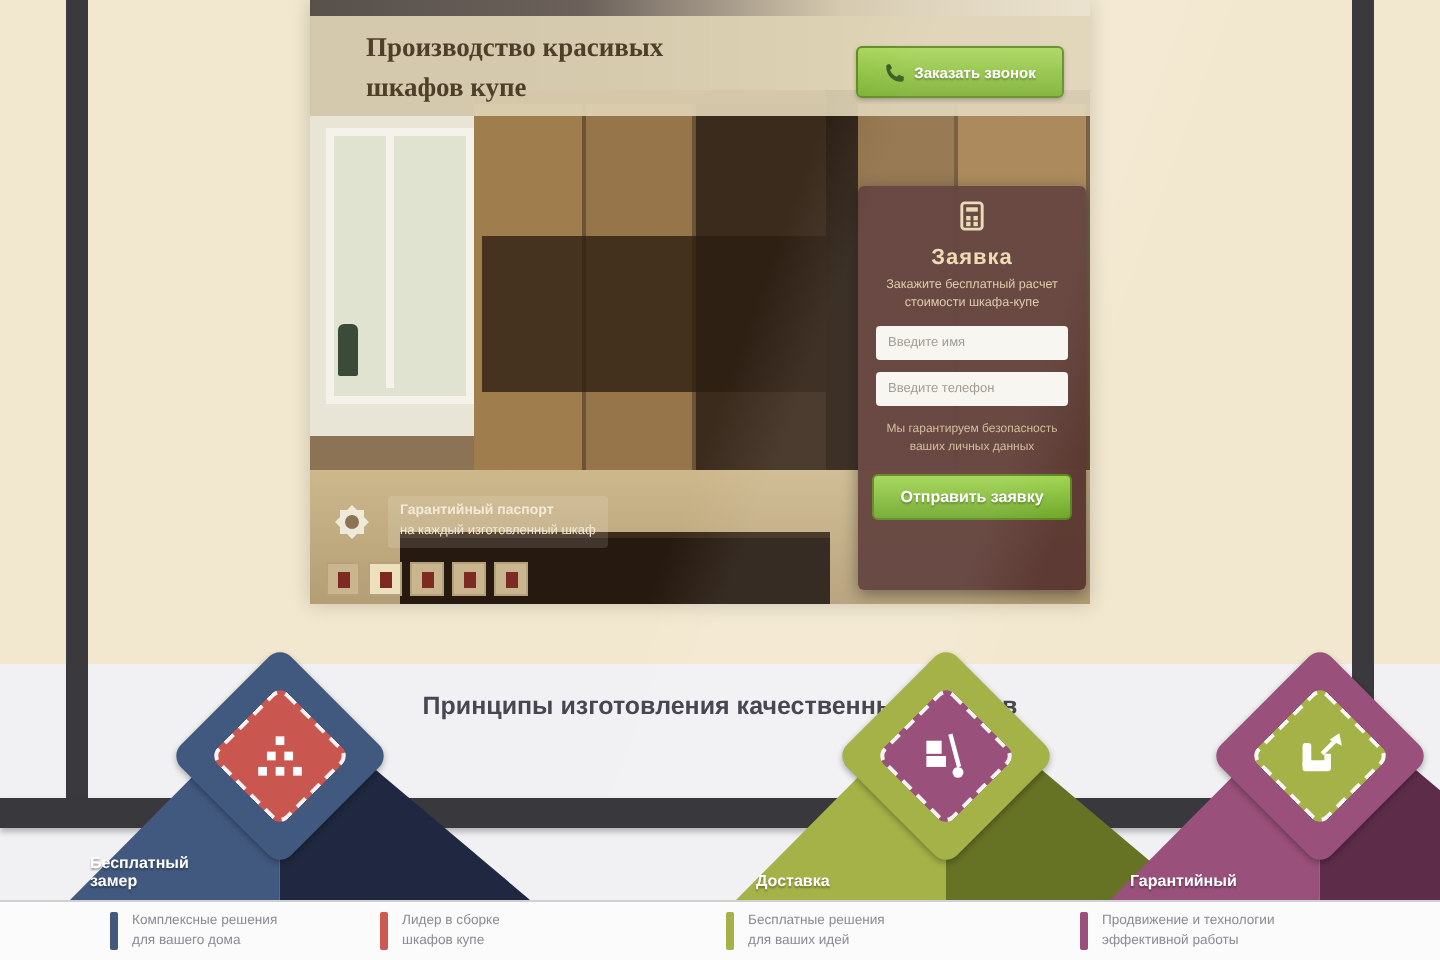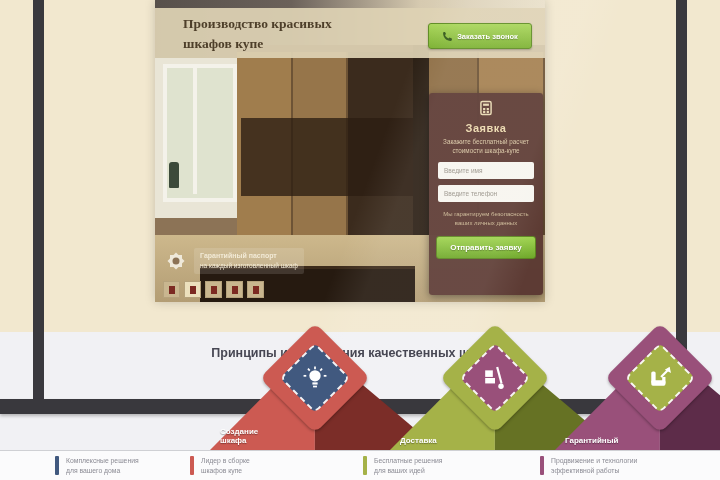--- a/index.html
+++ b/index.html
@@ -81,21 +81,21 @@
   .rib{position:absolute;left:0;top:0;width:230px;height:132px;}
   .rib-main{clip-path:polygon(45.6% 20%,45.6% 100%,0% 100%);}
   .rib-shade{clip-path:polygon(45.6% 20%,100% 100%,45.6% 100%);}
   .diamond{position:absolute;left:66px;top:21px;width:78px;height:78px;transform:rotate(45deg);
            border-radius:8px;box-shadow:1px 1px 3px rgba(0,0,0,.3);}
   .inner-d{position:absolute;left:14px;top:14px;width:46px;height:46px;border:2px dashed rgba(255,255,255,.92);
            border-radius:6px;display:flex;align-items:center;justify-content:center;}
   .inner-d svg{transform:rotate(-45deg);}
   .step-label{position:absolute;left:10px;bottom:4px;font-size:8px;font-weight:bold;color:#fff;
               line-height:1.2;text-shadow:0 1px 1px rgba(0,0,0,.35);}
-  .s1{left:35px;} .s2{left:210px;} .s3{left:390px;text-align:right;} .s4{left:555px;}
+  .s1{left:35px;} .s2{left:210px;} .s3{left:368px;text-align:right;} .s4{left:555px;}
 
   
   .feature{top:456px;width:160px;height:22px;display:flex;gap:7px;z-index:6;}
   .f1{left:55px;} .f2{left:190px;} .f3{left:363px;} .f4{left:540px;}
   .f-bar{width:4px;height:19px;border-radius:1px;}
   .f-text{font-size:6.8px;color:#8b8b94;line-height:1.5;}
 </style>
 </head>
 <body>
 
@@ -197,45 +197,43 @@
   </div>
 
   <div class="abs glare"></div>
 
   <div class="abs bezel bezel-left"></div>
   <div class="abs bezel bezel-right"></div>
   <div class="abs monitor-band"></div>
 
   <div class="abs process-heading">Принципы изготовления качественных шкафов</div>
 
-
-  <div class="abs step s2">
-    <div class="rib rib-main" style="background: rgb(204, 90, 82);"></div>
-    <div class="rib rib-shade" style="background: rgb(123, 45, 40);"></div>
-    <div class="diamond" style="background: rgb(204, 90, 82);">
-      <div class="inner-d" style="background: rgb(65, 89, 127);">
+  <div class="abs step s1">
+    <div class="rib rib-main" style="background: rgb(65, 89, 127);"></div>
+    <div class="rib rib-shade" style="background: rgb(31, 40, 64);"></div>
+    <div class="diamond" style="background: rgb(65, 89, 127);">
+      <div class="inner-d" style="background: rgb(201, 86, 79);">
         <svg width="24" height="24" viewBox="0 0 22 22">
-          <g stroke="#fff" stroke-width="1.6">
-            <line x1="11" y1="0.5" x2="11" y2="3"></line>
-            <line x1="3" y1="9" x2="0.5" y2="9"></line>
-            <line x1="21.5" y1="9" x2="19" y2="9"></line>
-            <line x1="4.5" y1="2.5" x2="6.2" y2="4.2"></line>
-            <line x1="17.5" y1="2.5" x2="15.8" y2="4.2"></line>
+          <g fill="#fff">
+            <rect x="9" y="2" width="4" height="4"></rect>
+            <rect x="5" y="9" width="4" height="4"></rect>
+              <rect x="13" y="9" width="4" height="4"></rect>
+            <rect x="1" y="16" width="4" height="4"></rect>
+              <rect x="9" y="16" width="4" height="4"></rect>
+              <rect x="17" y="16" width="4" height="4"></rect>
           </g>
-          <circle cx="11" cy="9" r="5.2" fill="#fff"></circle>
-          <rect x="8.6" y="15" width="4.8" height="2" fill="#fff"></rect>
-          <rect x="9.2" y="18" width="3.6" height="1.6" fill="#fff"></rect>
         </svg>
       </div>
     </div>
     <div class="step-label">
-      <span>Создание</span><br>
-      <span>шкафа</span>
-    </div>
-  </div>
+      <span>Бесплатный</span><br>
+      <span>замер</span>
+    </div>
+  </div>
+
 
   <div class="abs step s3">
     <div class="rib rib-main" style="background: rgb(165, 178, 72);"></div>
     <div class="rib rib-shade" style="background: rgb(102, 114, 36);"></div>
     <div class="diamond" style="background: rgb(165, 178, 72);">
       <div class="inner-d" style="background: rgb(153, 80, 122);">
         <svg width="24" height="24" viewBox="0 0 22 22">
           <g fill="#fff">
             <rect x="2" y="4" width="7" height="6"></rect>
             <rect x="2" y="11" width="9" height="5"></rect>

